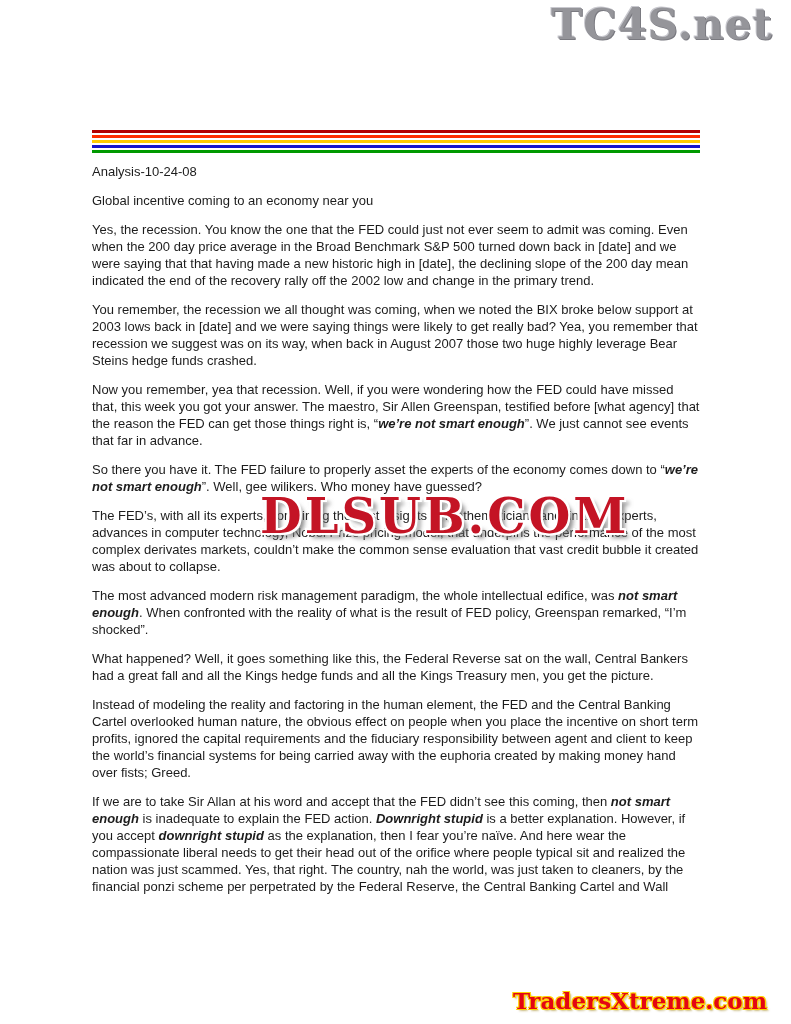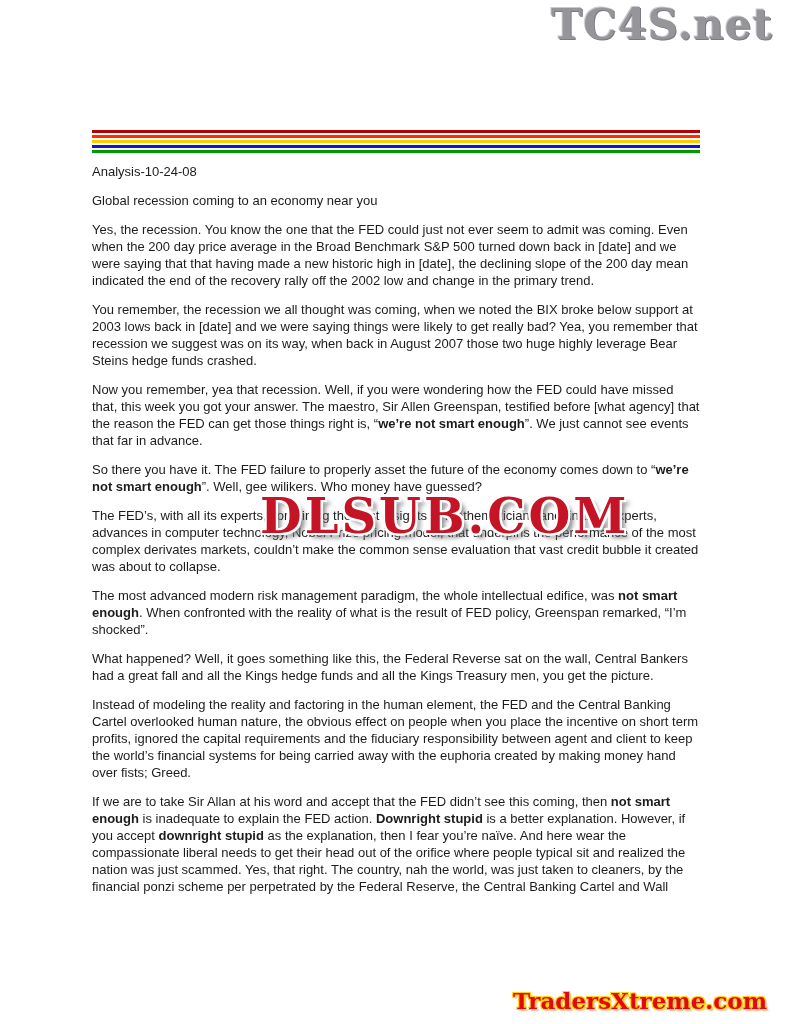--- a/index.html
+++ b/index.html
@@ -33,21 +33,21 @@
 
   .content {
     position:absolute;
     left:92px; top:163px;
     width:608px;
     font-size:13px;
     line-height:17px;
     color:var(--body-text,#1c1c1c);
   }
   .dateline, .title, .para { margin-bottom:12px; }
-  .em { font-weight:bold; }
+  .em { font-weight:bold; font-style:italic; }
 
   .watermark {
     position:absolute;
     left:260px; top:488px;
     font-family:"DejaVu Serif", serif;
     font-weight:bold;
     font-size:48px;
     letter-spacing:3px;
     color:var(--watermark-red,#c41425);
     text-shadow:
@@ -83,26 +83,26 @@
   <div class="rainbow">
       <div class="stripe" style="background: rgb(179, 0, 0);"></div>
       <div class="stripe" style="background: rgb(255, 45, 0);"></div>
       <div class="stripe" style="background: rgb(255, 204, 0);"></div>
       <div class="stripe" style="background: rgb(20, 20, 204);"></div>
       <div class="stripe" style="background: rgb(0, 153, 0);"></div>
     </div>
 
   <div class="content">
     <p class="dateline">Analysis-10-24-08</p>
-    <p class="title">Global recession coming to an economy near you</p>
+    <p class="title">Global incentive coming to an economy near you</p>
     <div id="article-body">
         <p class="para"><span class="plain">Yes, the recession. You know the one that the FED could just not ever seem to admit was coming. Even when the 200 day price average in the Broad Benchmark S&amp;P 500 turned down back in [date] and we were saying that that having made a new historic high in [date], the declining slope of the 200 day mean indicated the end of the recovery rally off the 2002 low and change in the primary trend.</span></p>
         <p class="para"><span class="plain">You remember, the recession we all thought was coming, when we noted the BIX broke below support at 2003 lows back in [date] and we were saying things were likely to get really bad? Yea, you remember that recession we suggest was on its way, when back in August 2007 those two huge highly leverage Bear Steins hedge funds crashed.</span></p>
         <p class="para"><span class="plain">Now you remember, yea that recession. Well, if you were wondering how the FED could have missed that, this week you got your answer. The maestro, Sir Allen Greenspan, testified before [what agency] that the reason the FED can get those things right is, “</span><span class="em">we’re not smart enough</span><span class="plain">”. We just cannot see events that far in advance.</span></p>
-        <p class="para"><span class="plain">So there you have it. The FED failure to properly asset the future of the economy comes down to “</span><span class="em">we’re not smart enough</span><span class="plain">”.  Well, gee wilikers. Who money have guessed?</span></p>
+        <p class="para"><span class="plain">So there you have it. The FED failure to properly asset the experts of the economy comes down to “</span><span class="em">we’re not smart enough</span><span class="plain">”.  Well, gee wilikers. Who money have guessed?</span></p>
         <p class="para"><span class="plain">The FED’s, with all its experts, combining the best insights of mathematicians and finance experts, advances in computer technology, Nobel Prize pricing model, that underpins the performance of the most complex derivates markets, couldn’t make the common sense evaluation that vast credit bubble it created was about to collapse.</span></p>
         <p class="para"><span class="plain">The most advanced modern risk management paradigm, the whole intellectual edifice, was </span><span class="em">not smart enough</span><span class="plain">. When confronted with the reality of what is the result of FED policy, Greenspan remarked, “I’m shocked”.</span></p>
         <p class="para"><span class="plain">What happened? Well, it goes something like this, the Federal Reverse sat on the wall, Central Bankers had a great fall and all the Kings hedge funds and all the Kings Treasury men, you get the picture.</span></p>
         <p class="para"><span class="plain">Instead of modeling the reality and factoring in the human element, the FED and the Central Banking Cartel overlooked human nature, the obvious effect on people when you place the incentive on short term profits, ignored the capital requirements and the fiduciary responsibility between agent and client to keep the world’s financial systems for being carried away with the euphoria created by making money hand over fists; Greed.</span></p>
         <p class="para"><span class="plain">If we are to take Sir Allan at his word and accept that the FED didn’t see this coming, then </span><span class="em">not smart enough</span><span class="plain"> is inadequate to explain the FED action. </span><span class="em">Downright stupid</span><span class="plain"> is a better explanation. However, if you accept </span><span class="em">downright stupid</span><span class="plain"> as the explanation, then I fear you’re naïve. And here wear the compassionate liberal needs to get their head out of the orifice where people typical sit and realized the nation was just scammed.  Yes, that right. The country, nah the world, was just taken to cleaners, by the financial ponzi scheme per perpetrated by the Federal Reserve, the Central Banking Cartel and Wall</span></p>
       </div>
   </div>
 
   <div class="watermark">DLSUB.COM</div>
 

